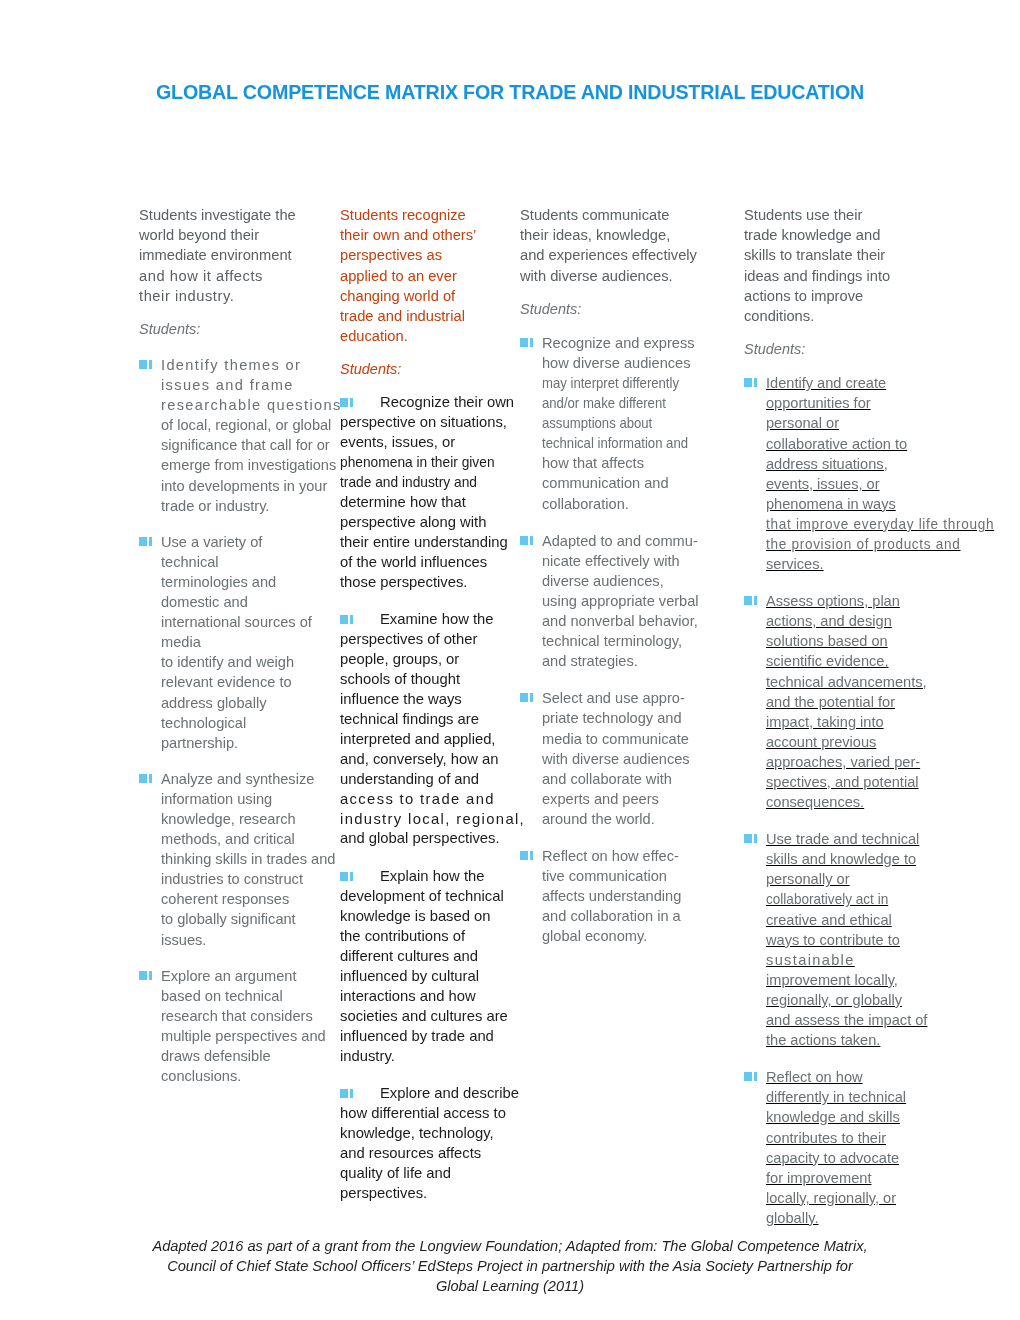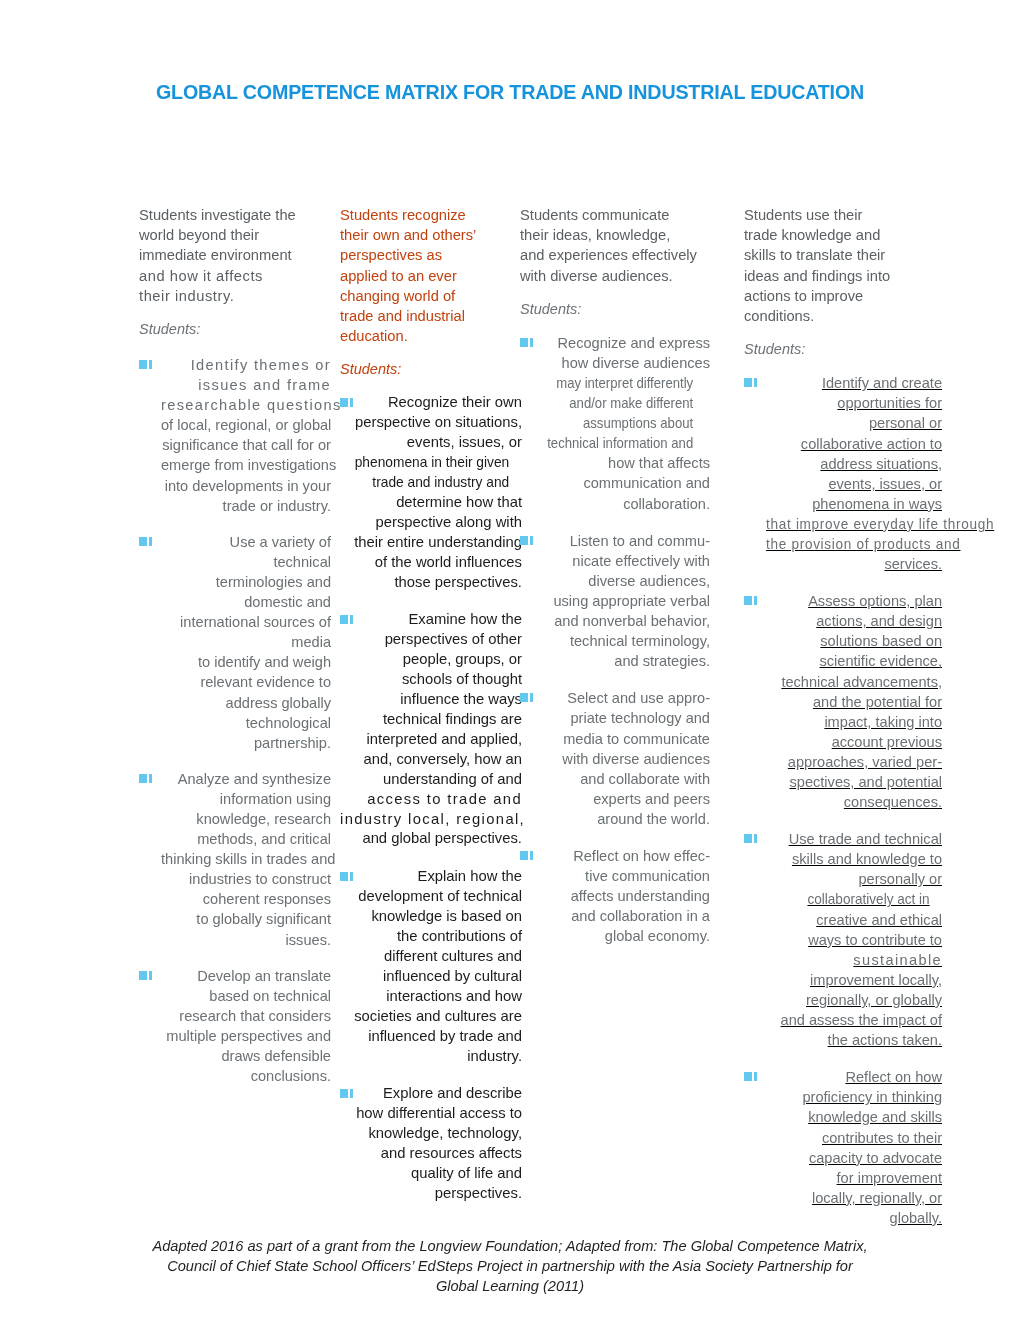--- a/index.html
+++ b/index.html
@@ -81,21 +81,20 @@
   
   ul.bul {
     list-style: none;
     margin: 0;
     padding: 0;
   }
   ul.bul > li {
     position: relative;
     margin: 0 0 16px 0;
     padding-left: 0;
-    text-align: right;
   }
   ul.bul > li:last-child { margin-bottom: 0; }
 
   .bullet-mark {
     position: absolute;
     left: 0;
     top: 5px;
     width: 18px;
     height: 9px;
     display: block;
@@ -235,21 +234,21 @@
                 <span class="ln">to globally significant</span>
                 <span class="ln">issues.</span>
               </span>
             </li>
             <li>
               <span class="bullet-mark">
                 <i class="b1"></i>
                 <i class="b2"></i>
               </span>
               <span class="btext">
-                <span class="ln">Develop an translate</span>
+                <span class="ln">Explore an argument</span>
                 <span class="ln">based on technical</span>
                 <span class="ln">research  that considers</span>
                 <span class="ln">multiple perspectives and</span>
                 <span class="ln">draws defensible</span>
                 <span class="ln">conclusions.</span>
               </span>
             </li>
           </ul>
       </div>
     </div>
@@ -367,21 +366,21 @@
                 <span class="ln">communication and</span>
                 <span class="ln">collaboration.</span>
               </span>
             </li>
             <li>
               <span class="bullet-mark">
                 <i class="b1"></i>
                 <i class="b2"></i>
               </span>
               <span class="btext">
-                <span class="ln">Listen to and commu-</span>
+                <span class="ln">Adapted to and commu-</span>
                 <span class="ln">nicate effectively with</span>
                 <span class="ln">diverse audiences,</span>
                 <span class="ln">using appropriate verbal</span>
                 <span class="ln">and nonverbal behavior,</span>
                 <span class="ln">technical terminology,</span>
                 <span class="ln">and strategies.</span>
               </span>
             </li>
             <li>
               <span class="bullet-mark">
@@ -483,21 +482,21 @@
                 <span class="ln">the actions taken.</span>
               </span>
             </li>
             <li>
               <span class="bullet-mark">
                 <i class="b1"></i>
                 <i class="b2"></i>
               </span>
               <span class="btext">
                 <span class="ln">Reflect on how</span>
-                <span class="ln">proficiency in thinking</span>
+                <span class="ln">differently in technical</span>
                 <span class="ln">knowledge and skills</span>
                 <span class="ln">contributes to their</span>
                 <span class="ln">capacity to advocate</span>
                 <span class="ln">for improvement</span>
                 <span class="ln">locally, regionally, or</span>
                 <span class="ln">globally.</span>
               </span>
             </li>
           </ul>
       </div>

